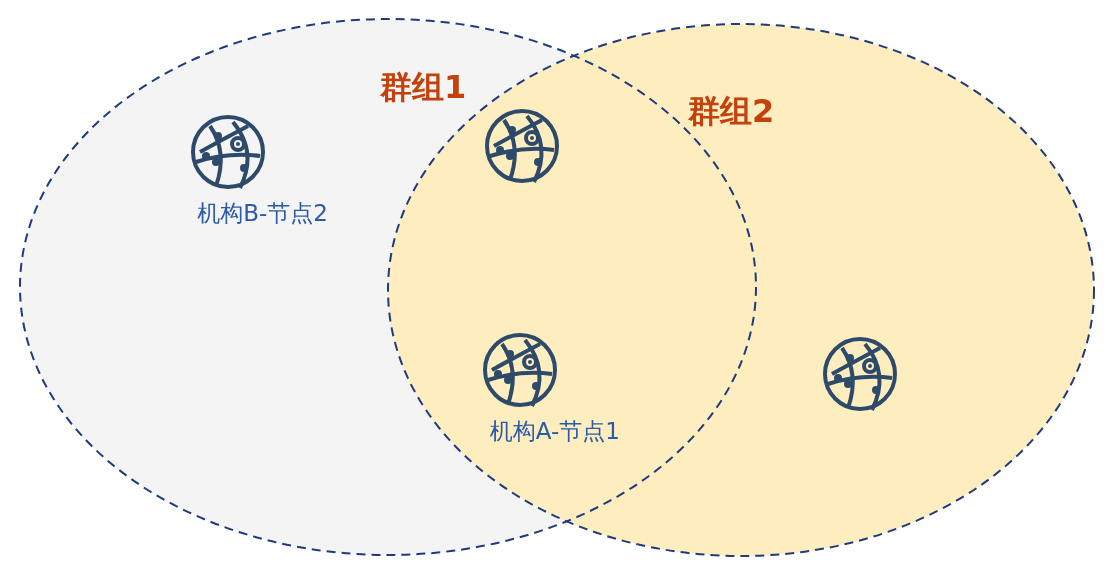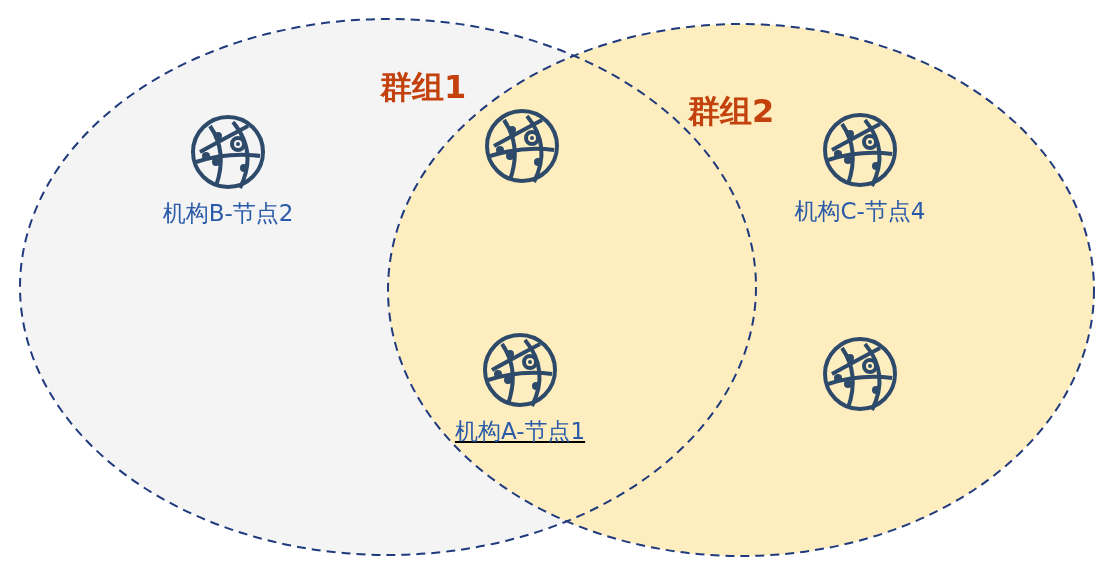--- a/index.html
+++ b/index.html
@@ -1,19 +1,19 @@
 <!DOCTYPE html>
 <html><head>
 <meta charset="utf-8">
 <style>
   html,body{margin:0;padding:0;background:#ffffff;}
   #stage{position:relative;width:1118px;height:579px;overflow:hidden;font-family:"DejaVu Sans",sans-serif;}
   svg.bg{position:absolute;left:0;top:0;}
   .group-title{position:absolute;font-weight:bold;font-size:32px;color:#c2410c;}
-  .node{position:absolute;width:200px;text-align:center;}
+  .node{position:absolute;width:200px;text-align:right;}
   .node .icon{display:block;margin:0 auto;width:80px;height:80px;}
   .node .label{display:block;margin-top:6px;font-size:23px;color:#2b5ba8;white-space:nowrap;}
 </style>
 </head>
 <body>
 
 <div id="stage">
   <svg class="bg" width="1118" height="579">
     <defs>
       <clipPath id="c1">
@@ -61,59 +61,39 @@
         </g>
         <g fill="#2d4a6a">
           <circle cx="30" cy="24" r="4"></circle>
           <circle cx="18" cy="44" r="4"></circle>
           <circle cx="28" cy="50" r="4"></circle>
           <circle cx="56" cy="56" r="4"></circle>
           <circle cx="50" cy="32" r="2"></circle>
         </g>
       </svg>
   </div>
-  <div class="node" style="left:420px;top:330px;text-decoration:underline;">
+  <div class="node" style="left:420px;top:330px;">
     <svg class="icon" viewBox="0 0 80 80">
         <g fill="none" stroke="#2d4a6a" stroke-width="4">
           <circle cx="40" cy="40" r="35"></circle>
           <path d="M12 40 Q30 30 60 14"></path>
           <path d="M8 50 Q40 40 72 44"></path>
           <path d="M22 14 Q40 40 28 74"></path>
           <path d="M45 10 Q70 40 52 76"></path>
           <circle cx="50" cy="32" r="6"></circle>
         </g>
         <g fill="#2d4a6a">
           <circle cx="30" cy="24" r="4"></circle>
           <circle cx="18" cy="44" r="4"></circle>
           <circle cx="28" cy="50" r="4"></circle>
           <circle cx="56" cy="56" r="4"></circle>
           <circle cx="50" cy="32" r="2"></circle>
         </g>
       </svg>
     <span class="label">机构A-节点1</span>
-  </div>
-  <div class="node" style="left:760px;top:110px;">
-    <svg class="icon" viewBox="0 0 80 80">
-        <g fill="none" stroke="#2d4a6a" stroke-width="4">
-          <circle cx="40" cy="40" r="35"></circle>
-          <path d="M12 40 Q30 30 60 14"></path>
-          <path d="M8 50 Q40 40 72 44"></path>
-          <path d="M22 14 Q40 40 28 74"></path>
-          <path d="M45 10 Q70 40 52 76"></path>
-          <circle cx="50" cy="32" r="6"></circle>
-        </g>
-        <g fill="#2d4a6a">
-          <circle cx="30" cy="24" r="4"></circle>
-          <circle cx="18" cy="44" r="4"></circle>
-          <circle cx="28" cy="50" r="4"></circle>
-          <circle cx="56" cy="56" r="4"></circle>
-          <circle cx="50" cy="32" r="2"></circle>
-        </g>
-      </svg>
-    <span class="label">机构C-节点4</span>
   </div>
   <div class="node" style="left:760px;top:334px;">
     <svg class="icon" viewBox="0 0 80 80">
         <g fill="none" stroke="#2d4a6a" stroke-width="4">
           <circle cx="40" cy="40" r="35"></circle>
           <path d="M12 40 Q30 30 60 14"></path>
           <path d="M8 50 Q40 40 72 44"></path>
           <path d="M22 14 Q40 40 28 74"></path>
           <path d="M45 10 Q70 40 52 76"></path>
           <circle cx="50" cy="32" r="6"></circle>

